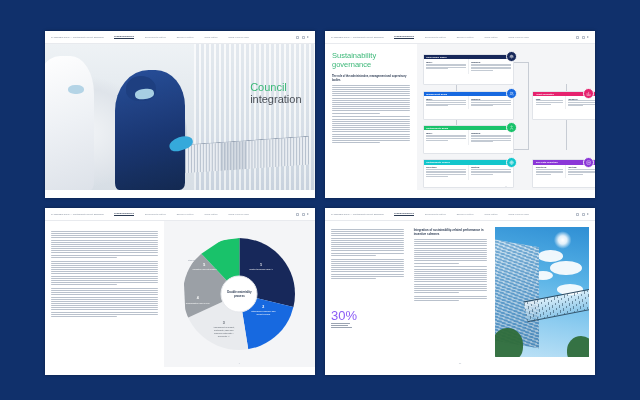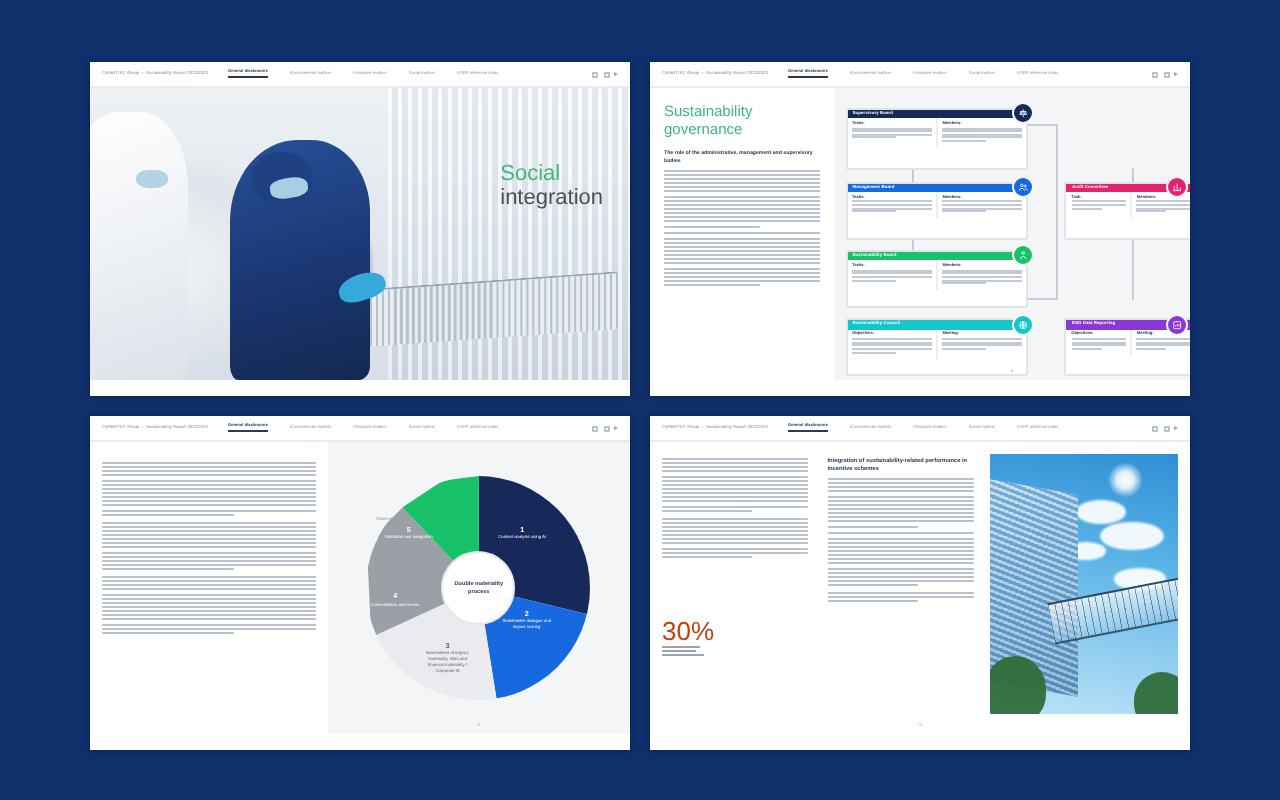--- a/index.html
+++ b/index.html
@@ -207,21 +207,21 @@
     position: absolute; right: -4%; top: 52%; width: 72%; height: 16%;
     background: linear-gradient(180deg, rgba(255,255,255,.75), rgba(150,200,230,.55));
     border-top: .9px solid #2d4a60; border-bottom: .7px solid #35556c;
     transform: rotate(-11deg);
   }
   .canopy-ribs {
     position: absolute; inset: 0;
     background: repeating-linear-gradient(90deg, rgba(45,74,96,.55) 0 .5px, rgba(255,255,255,0) .5px 3.4px);
   }
   .foliage { position: absolute; background: #2f6d3a; border-radius: 50% 50% 45% 45%; opacity: .95; }
-  .stat-big { font-size: 13px; color: #c2410c; font-weight: 400; line-height: 1; }
+  .stat-big { font-size: 13px; color: #8b5cf6; font-weight: 400; line-height: 1; }
   .stat-cap { margin-top: 1.5px; }
   .stat-cap i { display: block; height: .85px; background: #9aa3b1; margin-bottom: 1px; border-radius: .3px; }
 </style>
 </head>
 <body>
 
 <div class="grid">
 
   <div class="page">
     <div class="nav">
@@ -246,21 +246,21 @@
         <div class="hero-rail"></div>
         <div class="hero-worker2">
         </div>
         <div class="hero-mask2"></div>
         <div class="hero-worker"></div>
         <div class="hero-hood"></div>
         <div class="hero-mask"></div>
         <div class="hero-glove"></div>
       </div>
       <div class="hero-title">
-        <span class="l1">Social</span>
+        <span class="l1">Council</span>
         <span class="l2">integration</span>
       </div>
     </div>
   </div>
 
   <div class="page">
     <div class="nav">
       <div class="nav-brand">CARBOTEC Group — Sustainability Report 2023/2024</div>
       <div class="nav-links">
         <div class="nav-link active">General disclosures</div>

